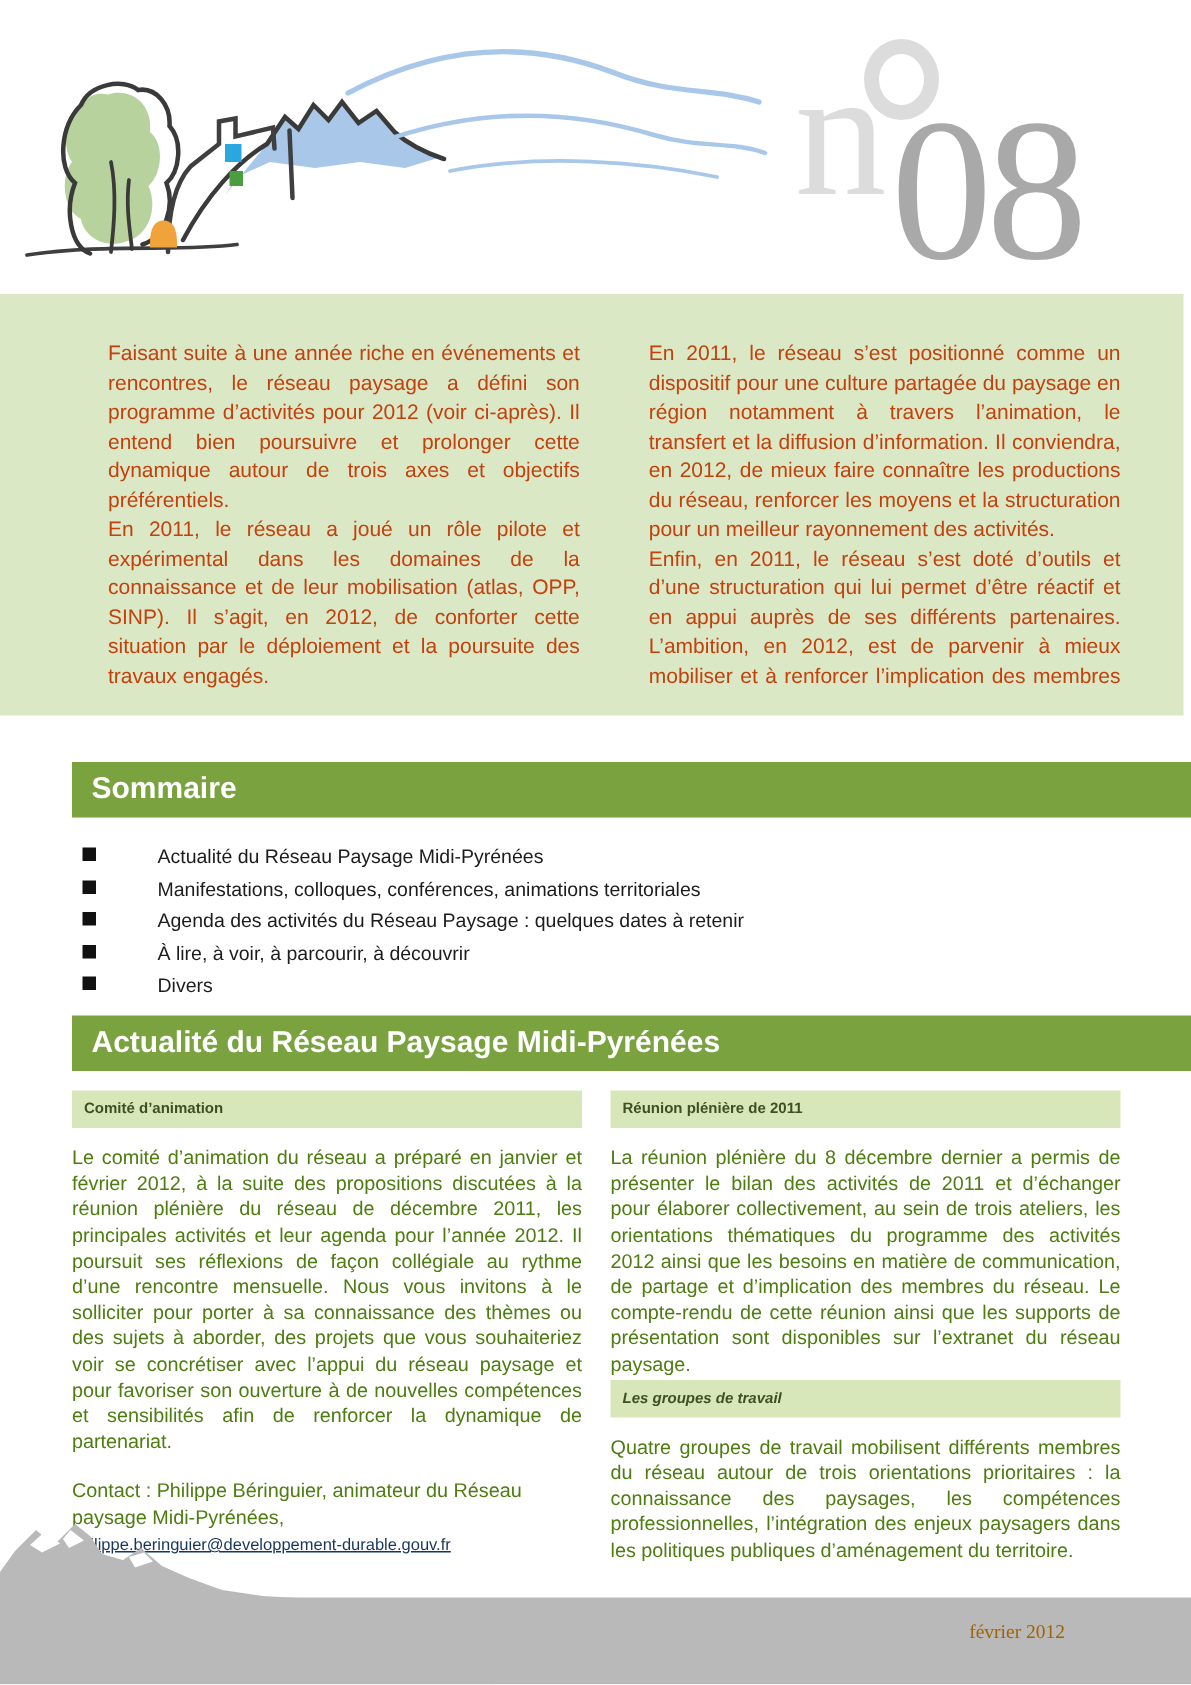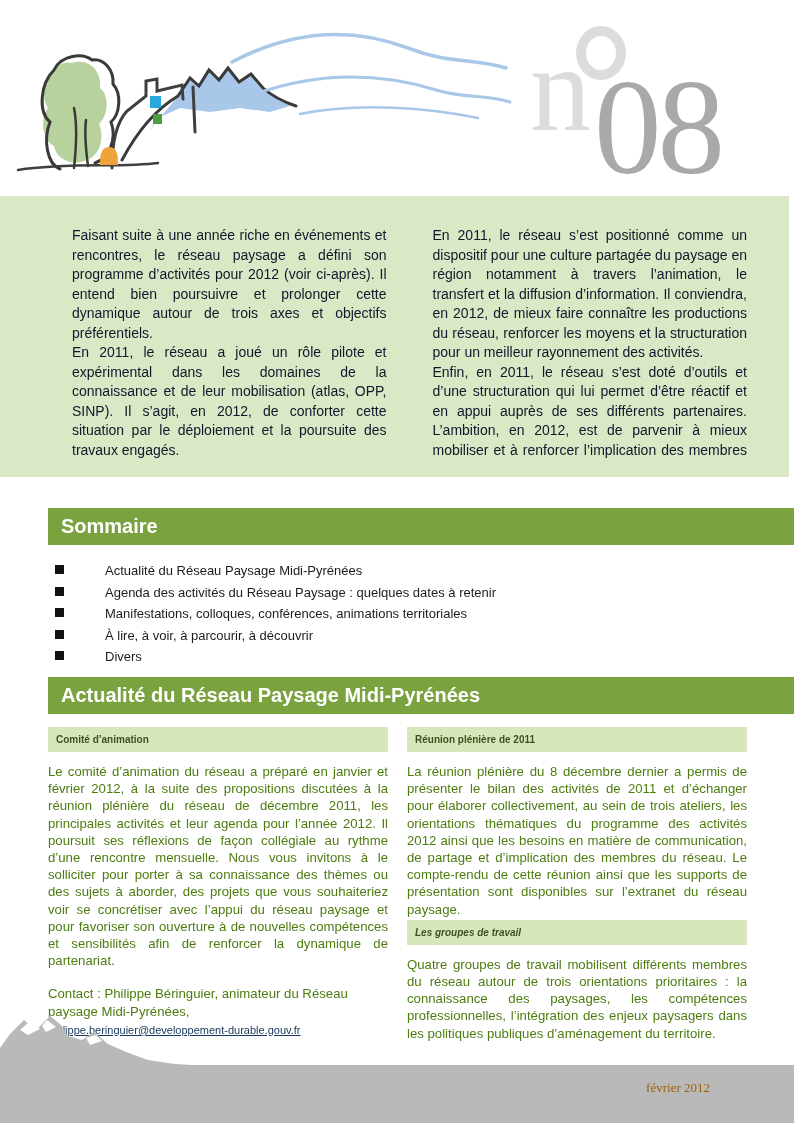--- a/index.html
+++ b/index.html
@@ -16,21 +16,21 @@
         font-size:122px;line-height:1;color:#dcdcdc;}
   .issue-ring{position:absolute;left:576px;top:26px;width:30px;height:34px;
         border:10px solid #dcdcdc;border-radius:50%;}
   .issue-num{position:absolute;left:594px;top:60px;font-family:"Liberation Serif",serif;
         font-size:135px;line-height:1;color:#a9a9a9;letter-spacing:-4px;}
 
   
   .intro-box{position:absolute;left:0;top:196px;width:789px;height:281px;
         background:#dbe8c6;box-sizing:border-box;padding:30px 42px 0 72px;}
   .intro-cols{column-count:2;column-gap:46px;height:244px;overflow:hidden;}
-  .intro-cols p{margin:0;font-size:14px;line-height:19.5px;text-align:justify;color:#0f172a;}
+  .intro-cols p{margin:0;font-size:14px;line-height:19.5px;text-align:justify;color:#c2410c;}
 
   
   .bar{position:absolute;left:48px;width:764px;height:37px;background:#7aa23e;
         color:#ffffff;font-weight:bold;font-size:20px;line-height:37px;
         padding-left:13px;box-sizing:border-box;}
   .bar-sommaire{top:508px;}
   .bar-news{top:677px;}
 
   
   .toc{position:absolute;left:55px;top:563px;width:660px;list-style:none;margin:0;padding:0;}
@@ -105,25 +105,25 @@
 
   <div class="bar bar-sommaire">Sommaire</div>
 
   <ul class="toc">
     <li>
       <span class="bullet"></span>
       <span>Actualité du Réseau Paysage Midi-Pyrénées</span>
     </li>
     <li>
       <span class="bullet"></span>
-      <span>Agenda des activités du Réseau Paysage : quelques dates à retenir</span>
+      <span>Manifestations, colloques, conférences, animations territoriales</span>
     </li>
     <li>
       <span class="bullet"></span>
-      <span>Manifestations, colloques, conférences, animations territoriales</span>
+      <span>Agenda des activités du Réseau Paysage : quelques dates à retenir</span>
     </li>
     <li>
       <span class="bullet"></span>
       <span>À lire, à voir, à parcourir, à découvrir</span>
     </li>
     <li>
       <span class="bullet"></span>
       <span>Divers</span>
     </li>
   </ul>

